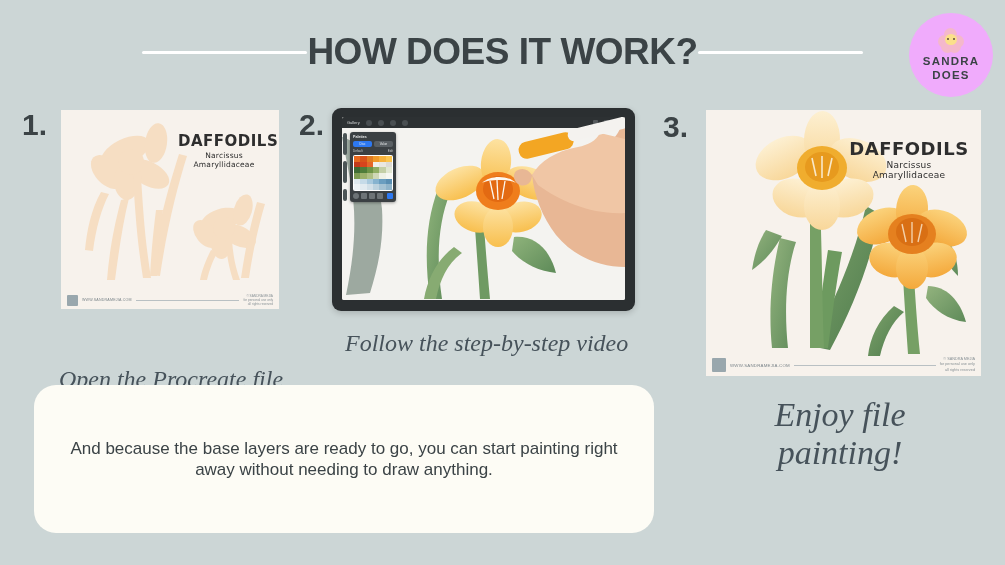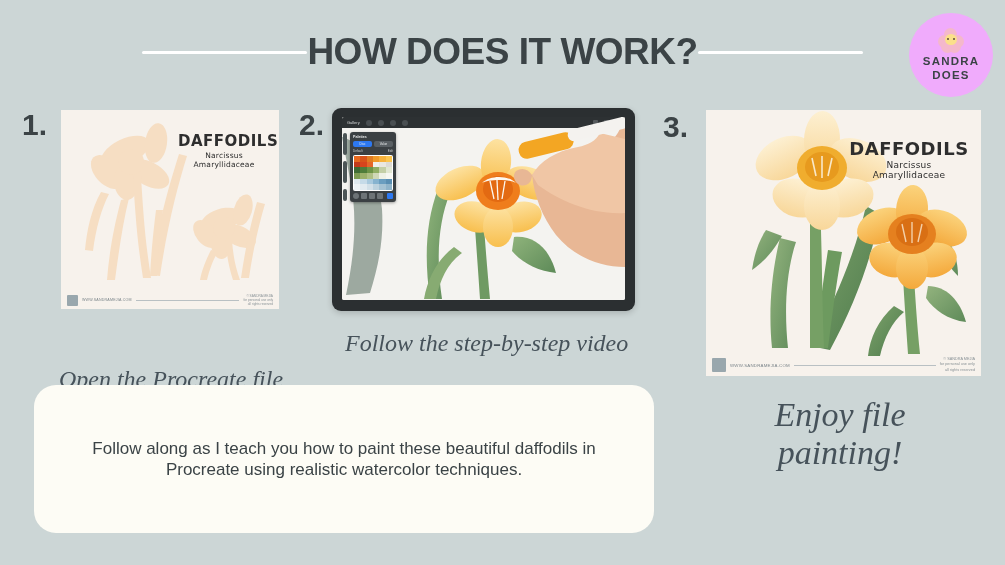--- a/index.html
+++ b/index.html
@@ -466,19 +466,19 @@
     <span class="fline"></span>
     <span class="rights" style="font-size:3.8px;">
       <span>© SANDRA MEJIA</span><br>
       <span>for personal use only</span><br>
       <span>all rights reserved</span>
     </span>
   </div>
 </div>
 
 <div class="info-box">
-  <p>Follow along as I teach you how to paint these beautiful daffodils in Procreate using realistic watercolor techniques.</p>
+  <p>And because the base layers are ready to go, you can start painting right away without needing to draw anything.</p>
 </div>
 
 <div class="enjoy">
   <span>Enjoy file</span><br>
   <span>painting!</span>
 </div>
 
 </body></html>

